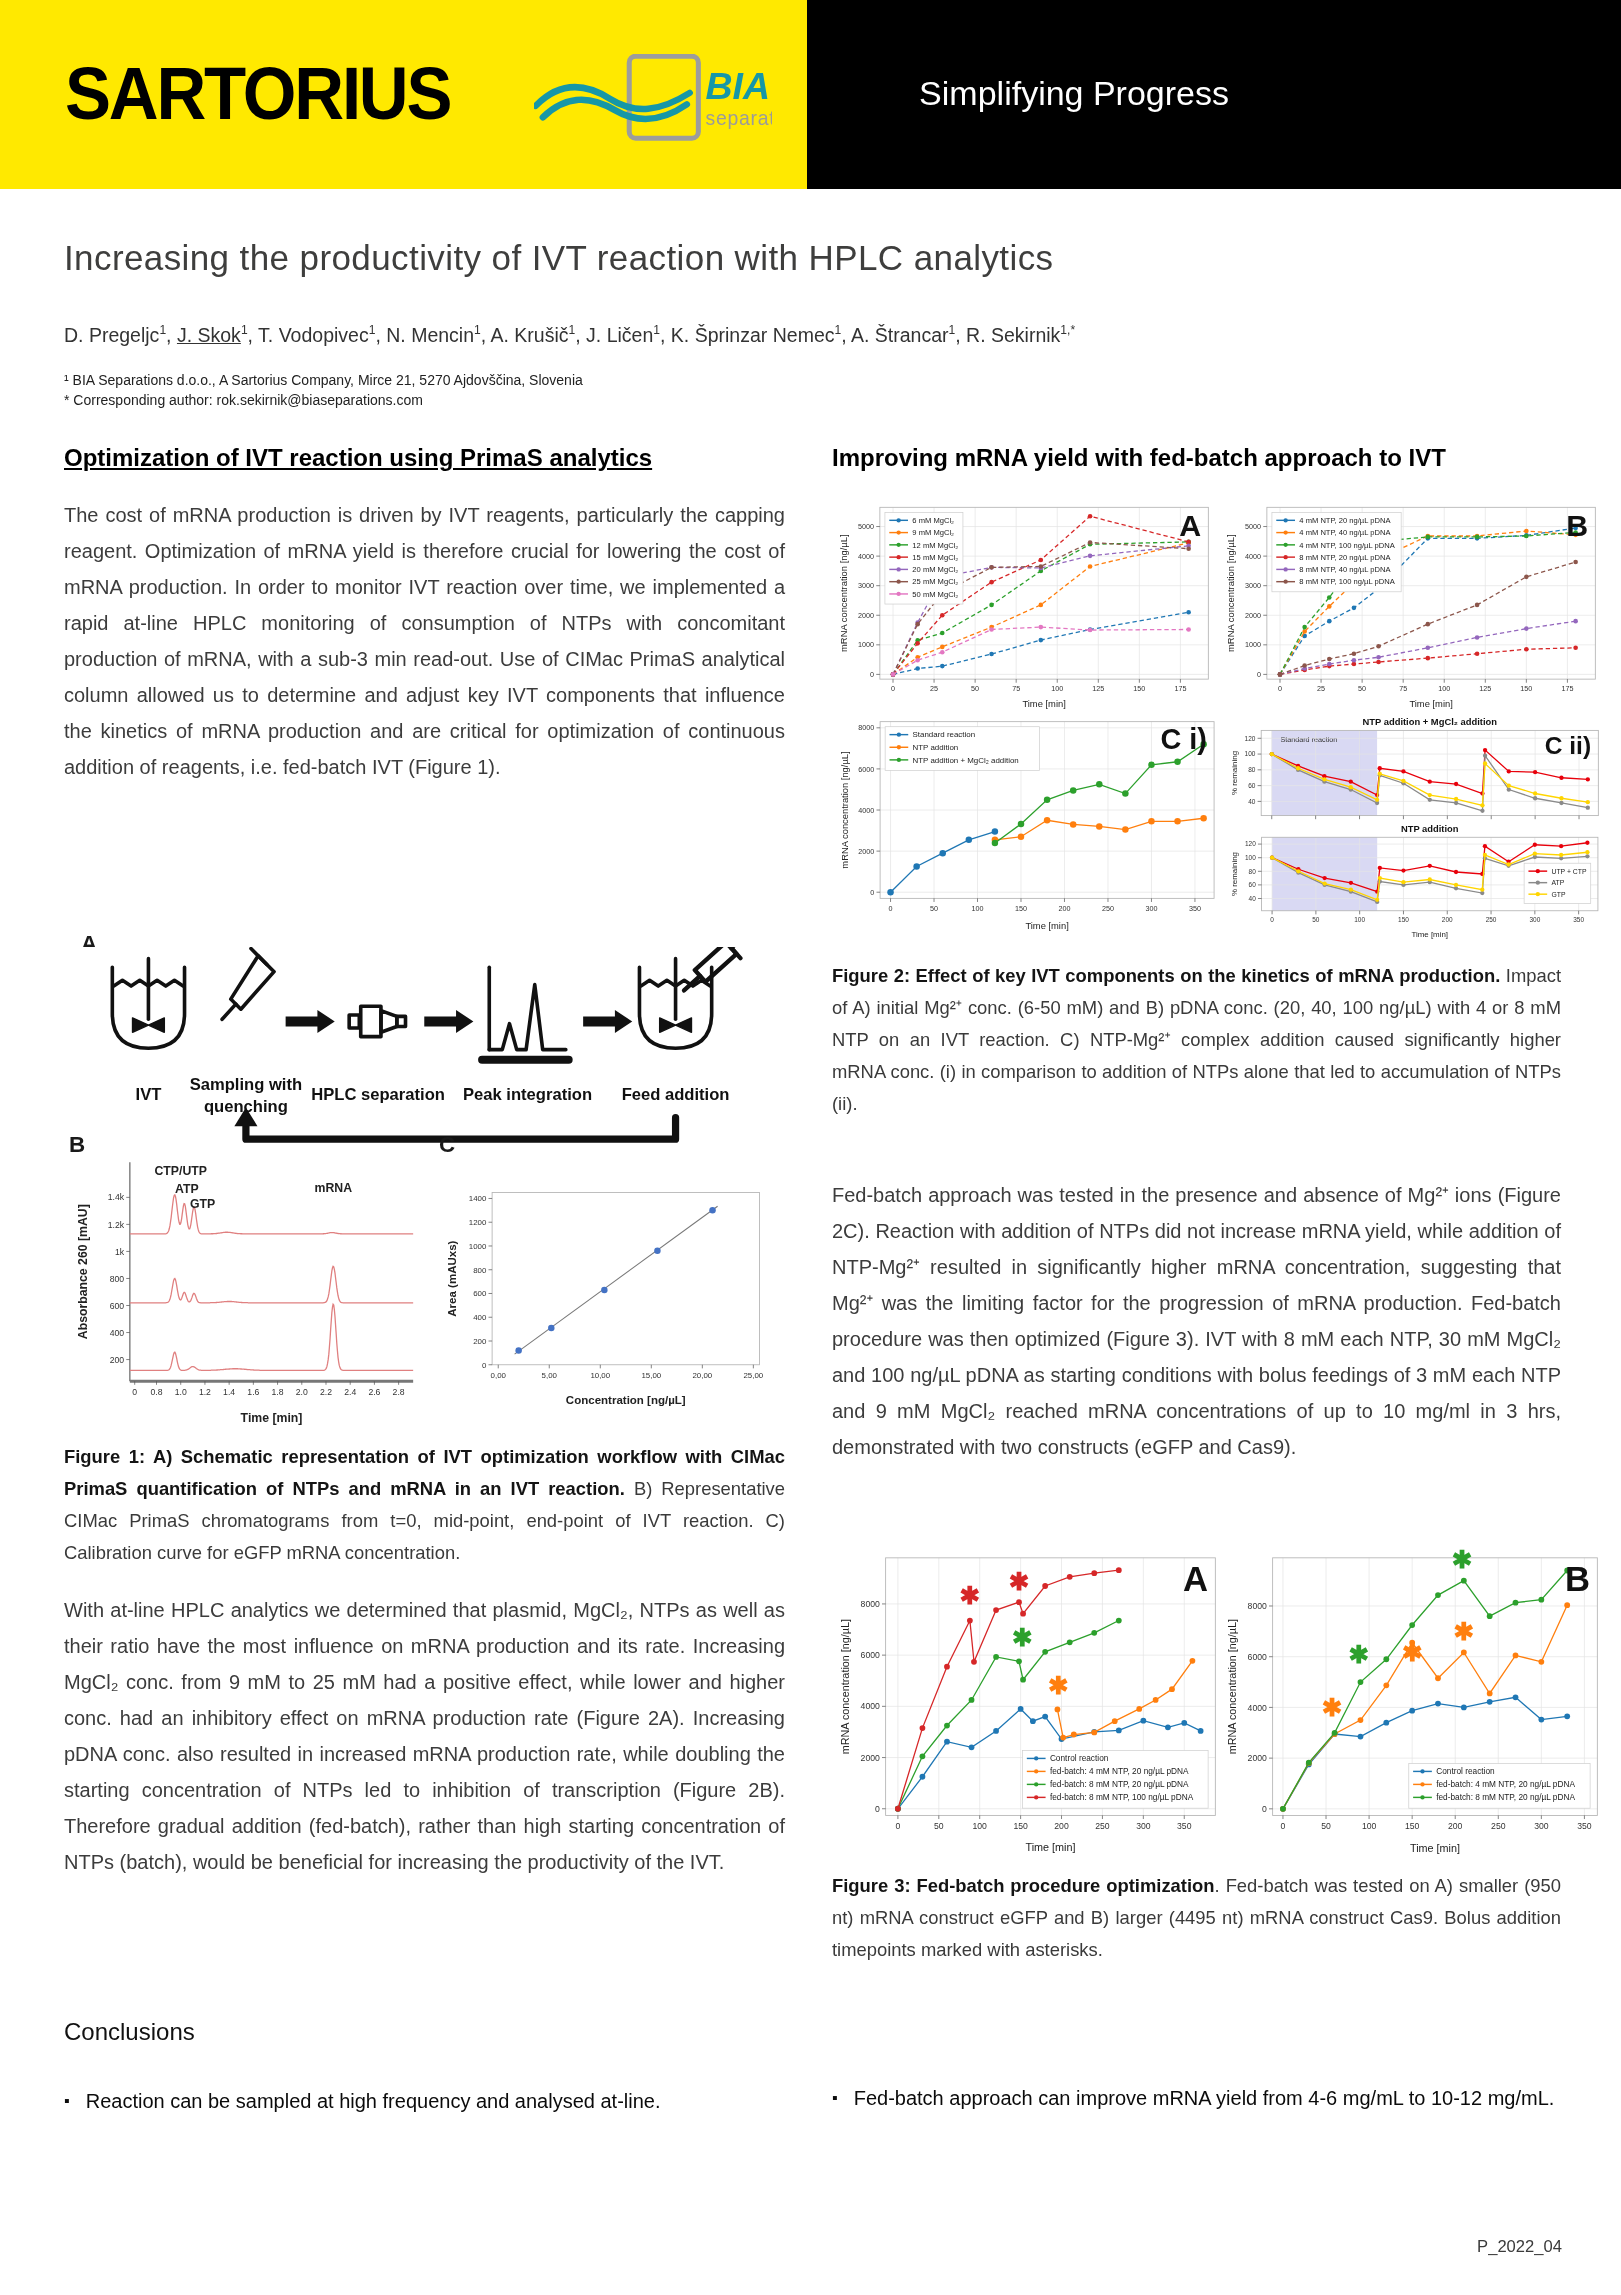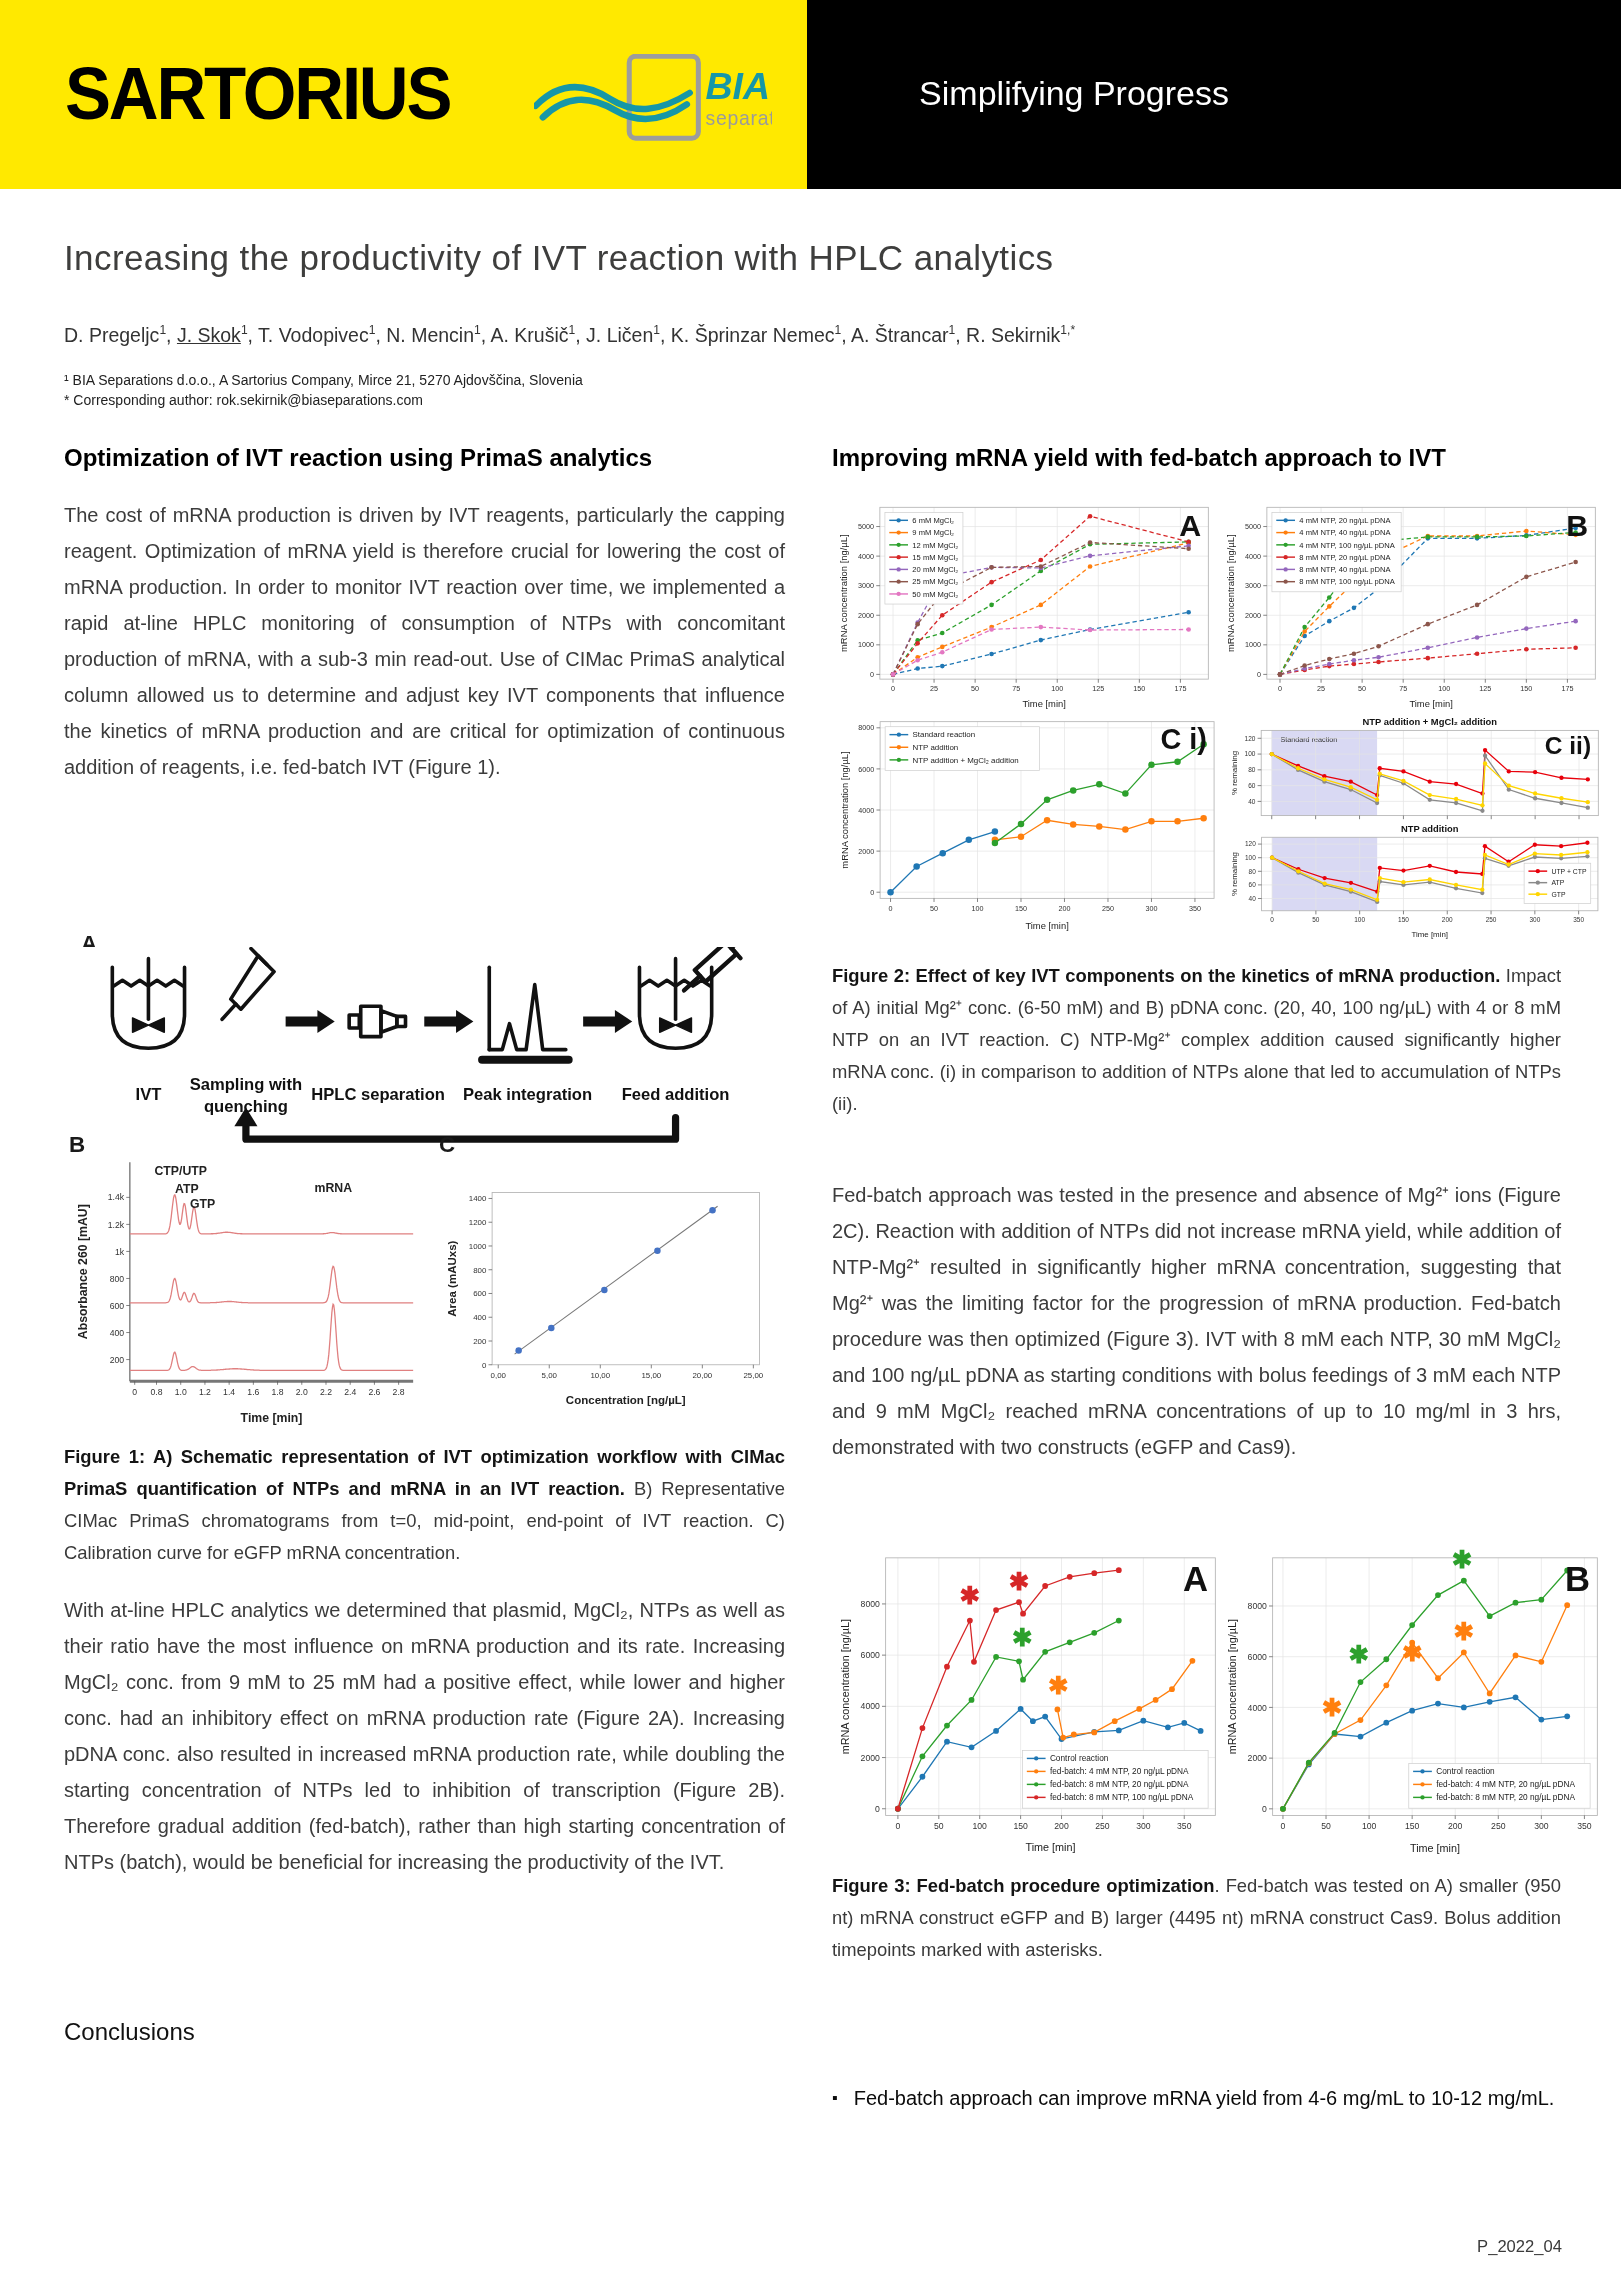--- a/index.html
+++ b/index.html
@@ -53,21 +53,21 @@
   <div class="tagline">Simplifying Progress</div>
 </div>
 
 <div class="poster-title">Increasing the productivity of IVT reaction with HPLC analytics</div>
 <div class="authors" id="authors"><span>D. Pregeljc</span><sup>1</sup>, <span class="ul">J. Skok</span><sup>1</sup>, <span>T. Vodopivec</span><sup>1</sup>, <span>N. Mencin</span><sup>1</sup>, <span>A. Krušič</span><sup>1</sup>, <span>J. Ličen</span><sup>1</sup>, <span>K. Šprinzar Nemec</span><sup>1</sup>, <span>A. Štrancar</span><sup>1</sup>, <span>R. Sekirnik</span><sup>1,*</sup></div>
 <div class="affil">
   <div>¹ BIA Separations d.o.o., A Sartorius Company, Mirce 21, 5270 Ajdovščina, Slovenia</div>
   <div>* Corresponding author: rok.sekirnik@biaseparations.com</div>
 </div>
 
-<div class="h2" style="left:64px;top:444px;">Optimization of IVT reaction using PrimaS analytics</div>
+<div class="h2" style="left:64px;top:444px;text-decoration:underline;">Optimization of IVT reaction using PrimaS analytics</div>
 <div class="para" style="left:64px;top:497px;width:721px;">The cost of mRNA production is driven by IVT reagents, particularly the capping reagent. Optimization of mRNA yield is therefore crucial for lowering the cost of mRNA production. In order to monitor IVT reaction over time, we implemented a rapid at-line HPLC monitoring of consumption of NTPs with concomitant production of mRNA, with a sub-3 min read-out. Use of CIMac PrimaS analytical column allowed us to determine and adjust key IVT components that influence the kinetics of mRNA production and are critical for optimization of continuous addition of reagents, i.e. fed-batch IVT (Figure 1).</div>
 
 <div class="panel-letter" style="left:81px;top:931px;">A</div>
 
 <svg class="chart" style="left:69px;top:947px;" width="686" height="206" viewBox="0 0 950 285">
   <g stroke="#111" stroke-width="5" fill="none" stroke-linecap="round" stroke-linejoin="round">
 
     <g>
       <path d="M 60 28 L 60 92 Q 60 140 110 140 Q 160 140 160 92 L 160 28"></path>
       <polyline points="62,54 74,46 86,54 98,46 110,54 122,46 134,54 146,46 158,54"></polyline>
@@ -225,20 +225,21 @@
   </svg>
 
 <div class="caption" style="left:64px;top:1441px;width:721px;">
   <b>Figure 1: A) Schematic representation of IVT optimization workflow with CIMac PrimaS quantification of NTPs and mRNA in an IVT reaction.</b><span> B) Representative CIMac PrimaS chromatograms from t=0, mid-point, end-point of IVT reaction. C) Calibration curve for eGFP mRNA concentration.</span>
 </div>
 
 <div class="para" style="left:64px;top:1592px;width:721px;">With at-line HPLC analytics we determined that plasmid, MgCl₂, NTPs as well as their ratio have the most influence on mRNA production and its rate. Increasing MgCl₂ conc. from 9 mM to 25 mM had a positive effect, while lower and higher conc. had an inhibitory effect on mRNA production rate (Figure 2A). Increasing pDNA conc. also resulted in increased mRNA production rate, while doubling the starting concentration of NTPs led to inhibition of transcription (Figure 2B). Therefore gradual addition (fed-batch), rather than high starting concentration of NTPs (batch), would be beneficial for increasing the productivity of the IVT.</div>
 
 <div class="h3" style="left:64px;top:2018px;">Conclusions</div>
 <div class="bullets" style="left:64px;top:2083px;width:721px;">
+  <div class="li"><span>Reaction can be sampled at high frequency and analysed at-line.</span></div>
 </div>
 
 <div class="h2" style="left:832px;top:444px;">Improving mRNA yield with fed-batch approach to IVT</div>
 
 <svg class="chart" style="left:838px;top:500px;" width="379" height="211" viewBox="0 0 525 292">
     <rect x="0" y="0" width="525" height="292" fill="#fff"></rect>
     <line x1="76.2" y1="10" x2="76.2" y2="248" stroke="#e5e5e5" stroke-width="1"></line>
     <line x1="133.075" y1="10" x2="133.075" y2="248" stroke="#e5e5e5" stroke-width="1"></line>
     <line x1="189.95" y1="10" x2="189.95" y2="248" stroke="#e5e5e5" stroke-width="1"></line>
     <line x1="246.825" y1="10" x2="246.825" y2="248" stroke="#e5e5e5" stroke-width="1"></line>

